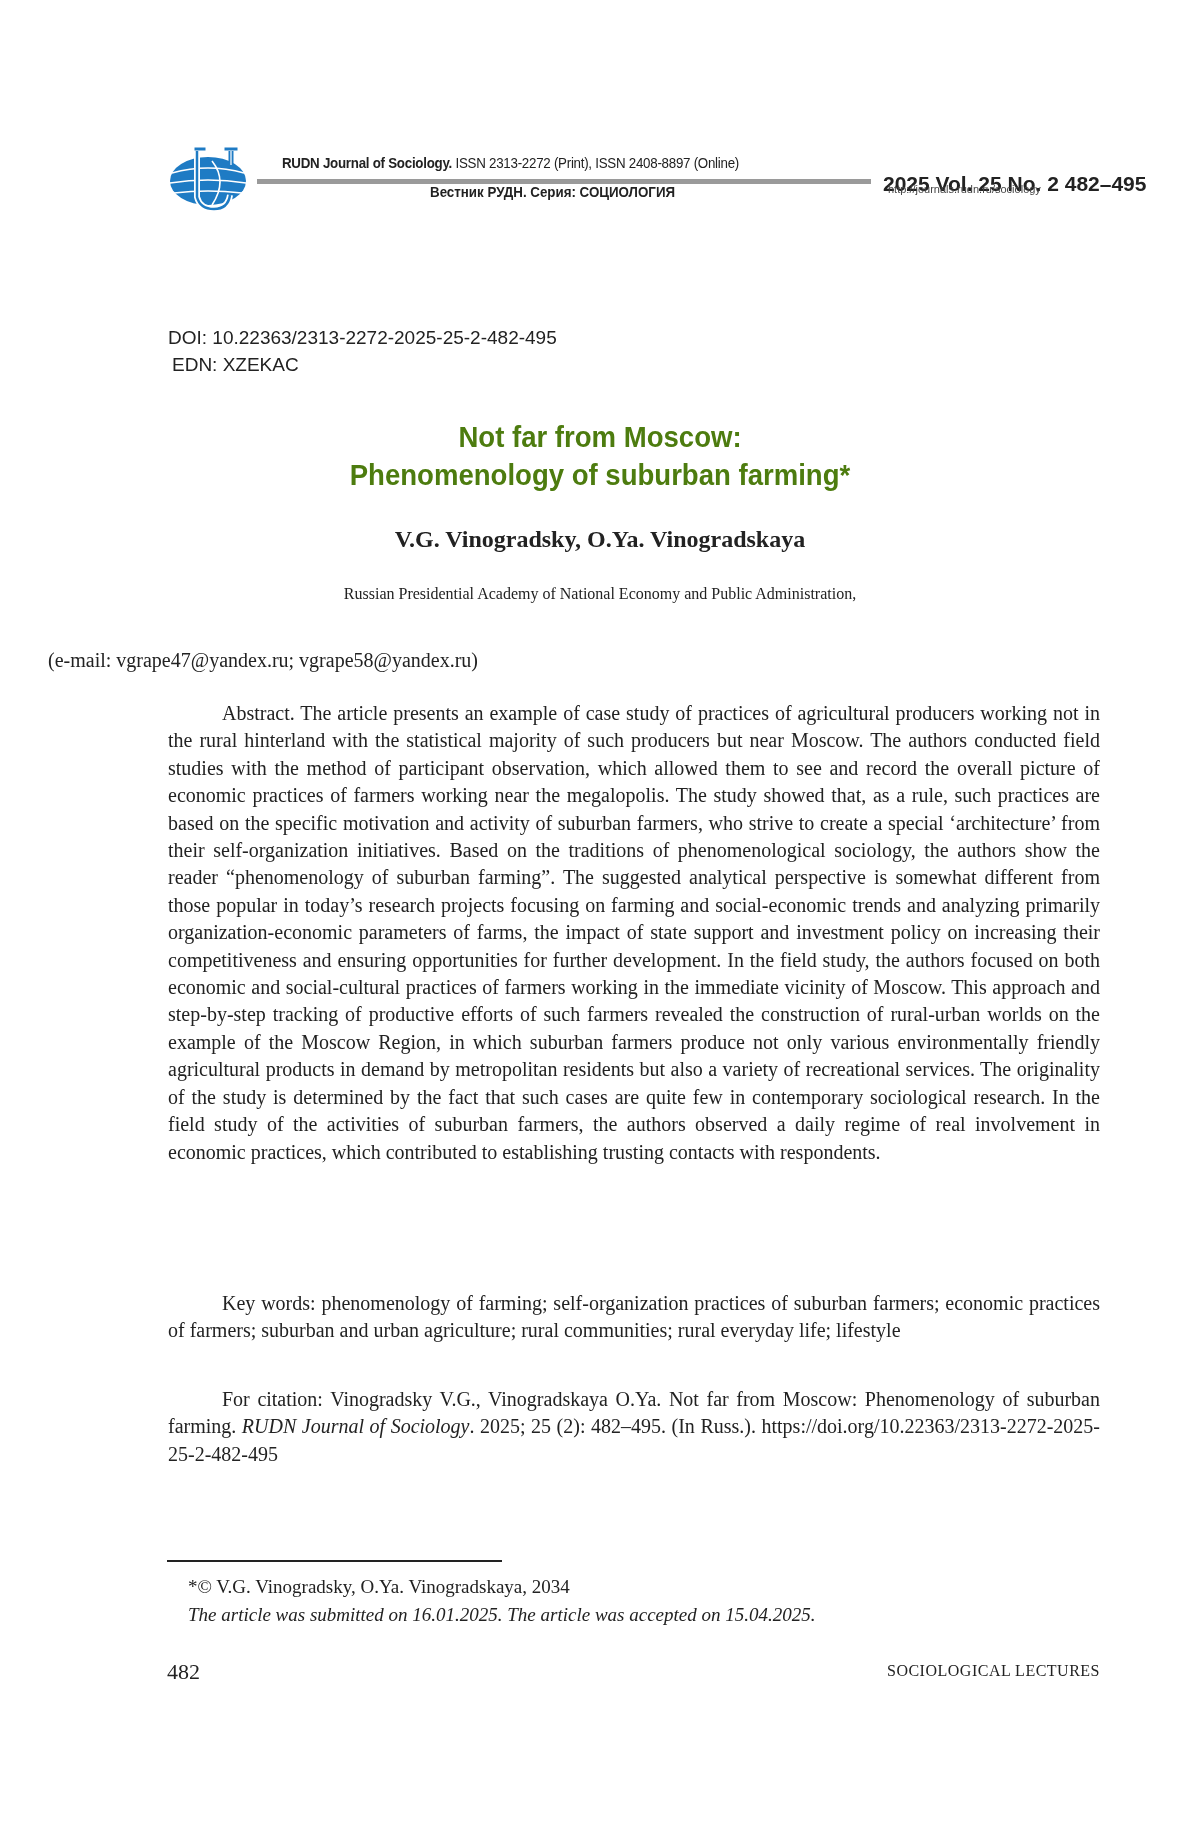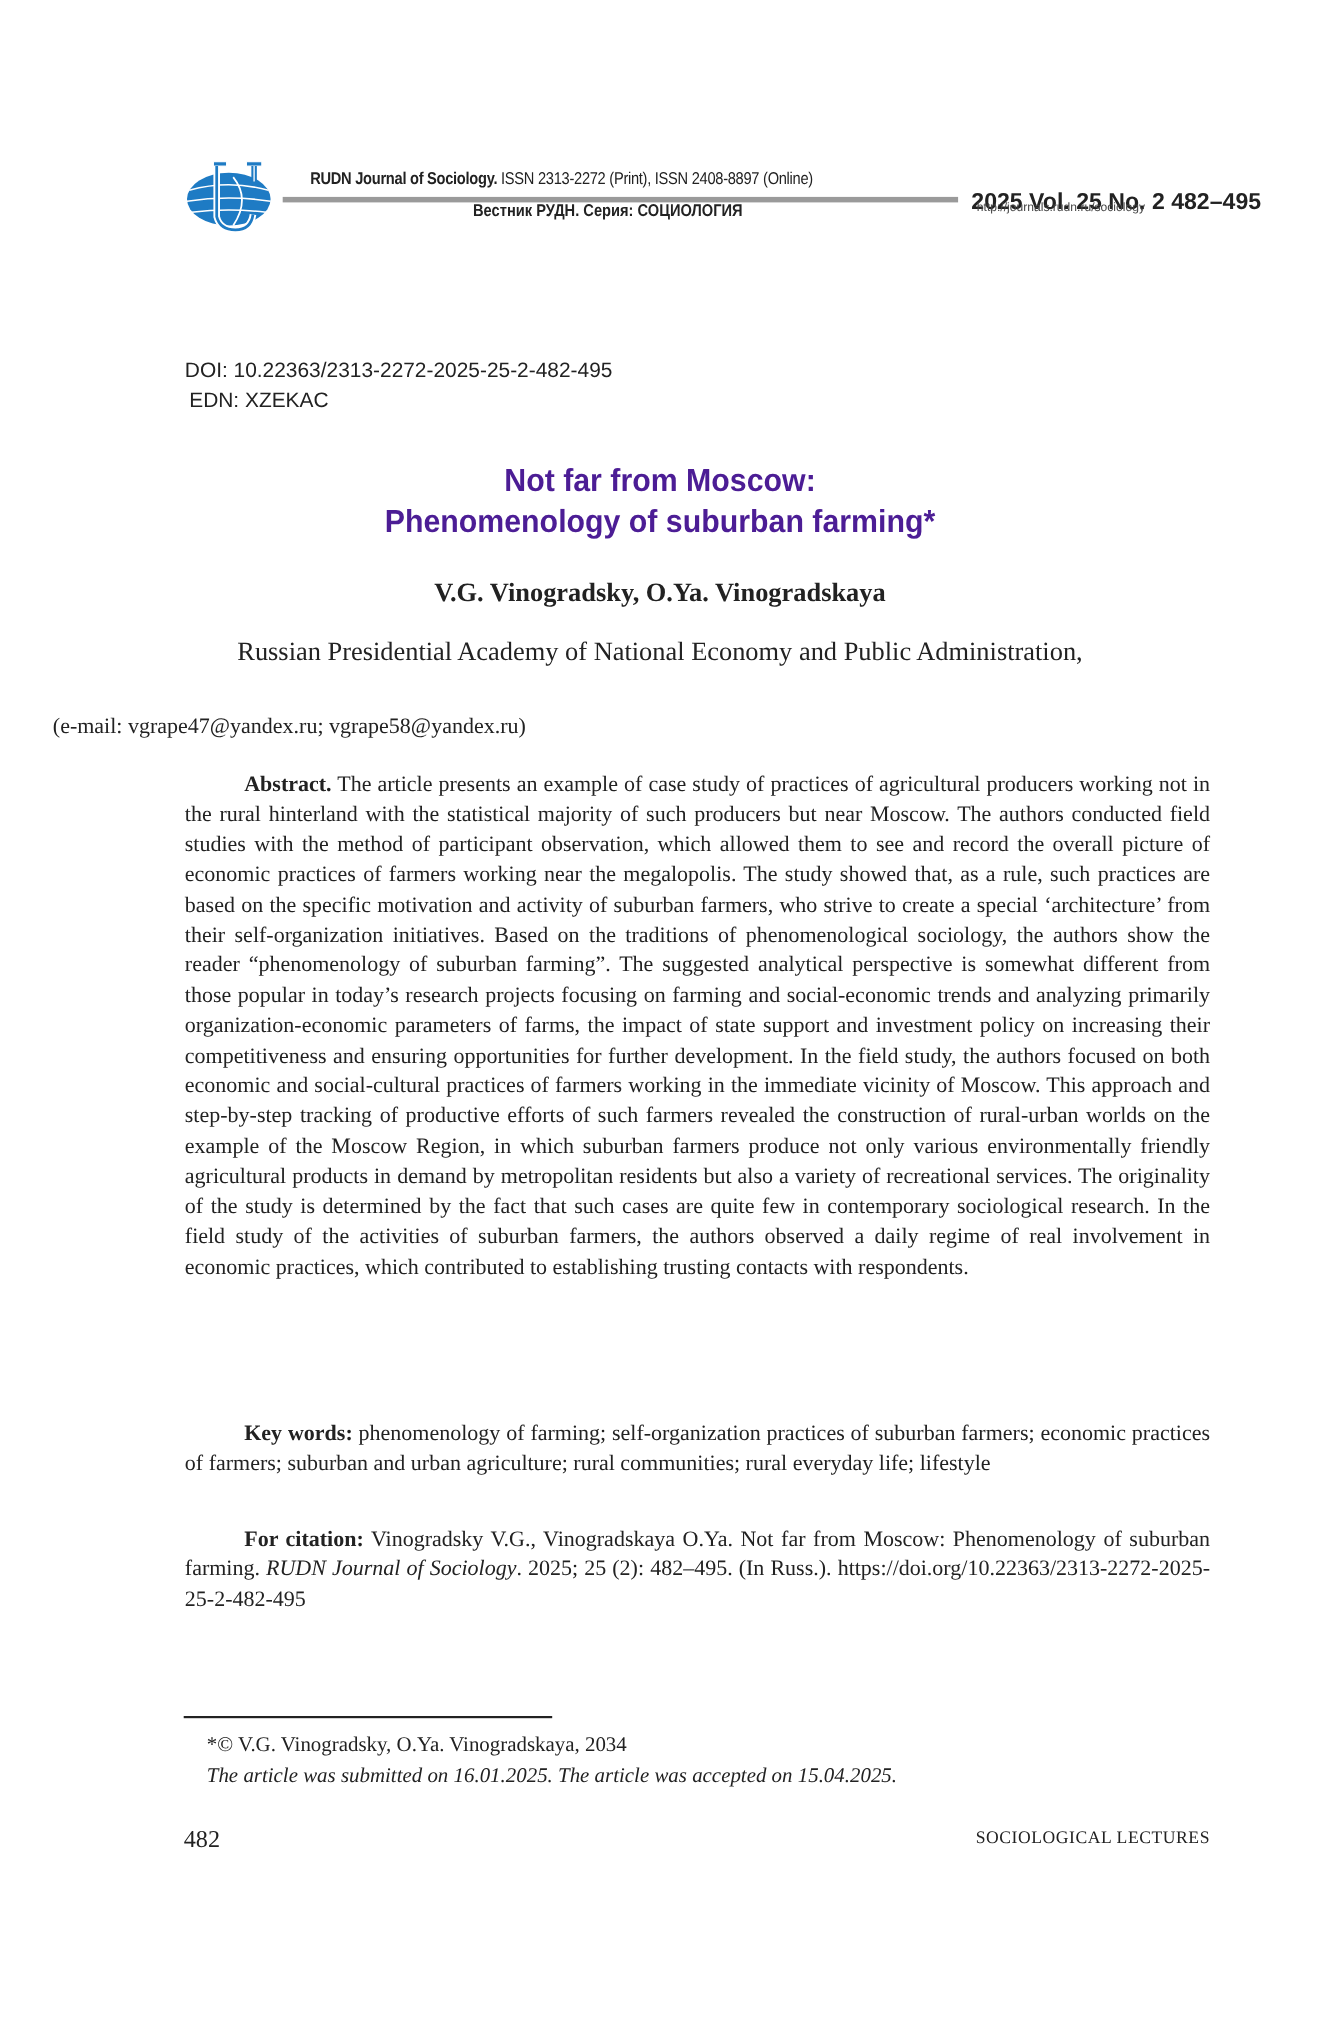--- a/index.html
+++ b/index.html
@@ -15,30 +15,30 @@
   #hdr-rule { left: 257px; top: 179px; width: 614px; height: 5px; background: #9a9a9a; }
   #hdr-line2 { left: 430px; top: 183px; font-size: 15.5px; font-weight: bold; white-space: nowrap; color: #222; transform: scaleX(0.86); transform-origin: left center; }
   #hdr-issue { left: 883px; top: 172px; font-size: 21px; font-weight: bold; white-space: nowrap; color: #222; }
   #hdr-url { left: 888px; top: 183px; font-size: 11px; white-space: nowrap; color: #444; }
 
   
   #doi { left: 168px; top: 327px; font-size: 19px; color: #222; white-space: nowrap; }
   #edn { left: 172px; top: 354px; font-size: 19px; color: #222; white-space: nowrap; }
 
   
-  #title { left: 0; width: 1200px; top: 418px; text-align: center; font-size: 29px; font-weight: bold; line-height: 38px; color: #4c1d95; }
+  #title { left: 0; width: 1200px; top: 418px; text-align: center; font-size: 29px; font-weight: bold; line-height: 38px; color: #4d7c0f; }
   #title div { transform: scaleX(0.95); }
 
   #authors { left: 0; width: 1200px; top: 526px; text-align: center; font-size: 24px; font-weight: bold; color: #222; }
-  #affil { left: 0; width: 1200px; top: 579px; text-align: center; font-size: 24px; line-height: 29px; color: #222; }
+  #affil { left: 0; width: 1200px; top: 579px; text-align: center; font-size: 16px; line-height: 29px; color: #222; }
   #affil .it { font-style: italic; }
   #email { left: 0; width: 1200px; top: 649px; text-align: left; font-size: 20px; color: #222; padding-left: 48px; }
 
   .para { left: 168px; width: 932px; font-size: 20px; line-height: 27.4px; text-align: justify; text-indent: 54px; color: #222; }
-  .para b { font-weight: bold; }
+  .para b { font-weight: normal; }
   #abstract { top: 700px; }
   #keywords { top: 1290px; }
   #citation { top: 1386px; }
   #citation i { font-style: italic; }
 
   #fn-rule { left: 167px; top: 1560px; width: 335px; height: 2px; background: #222; }
   #fn1 { left: 188px; top: 1576px; font-size: 19px; color: #222; white-space: nowrap; }
   #fn2 { left: 188px; top: 1604px; font-size: 19px; font-style: italic; color: #222; white-space: nowrap; }
 
   #page-num { left: 167px; top: 1659px; font-size: 22px; color: #222; }

